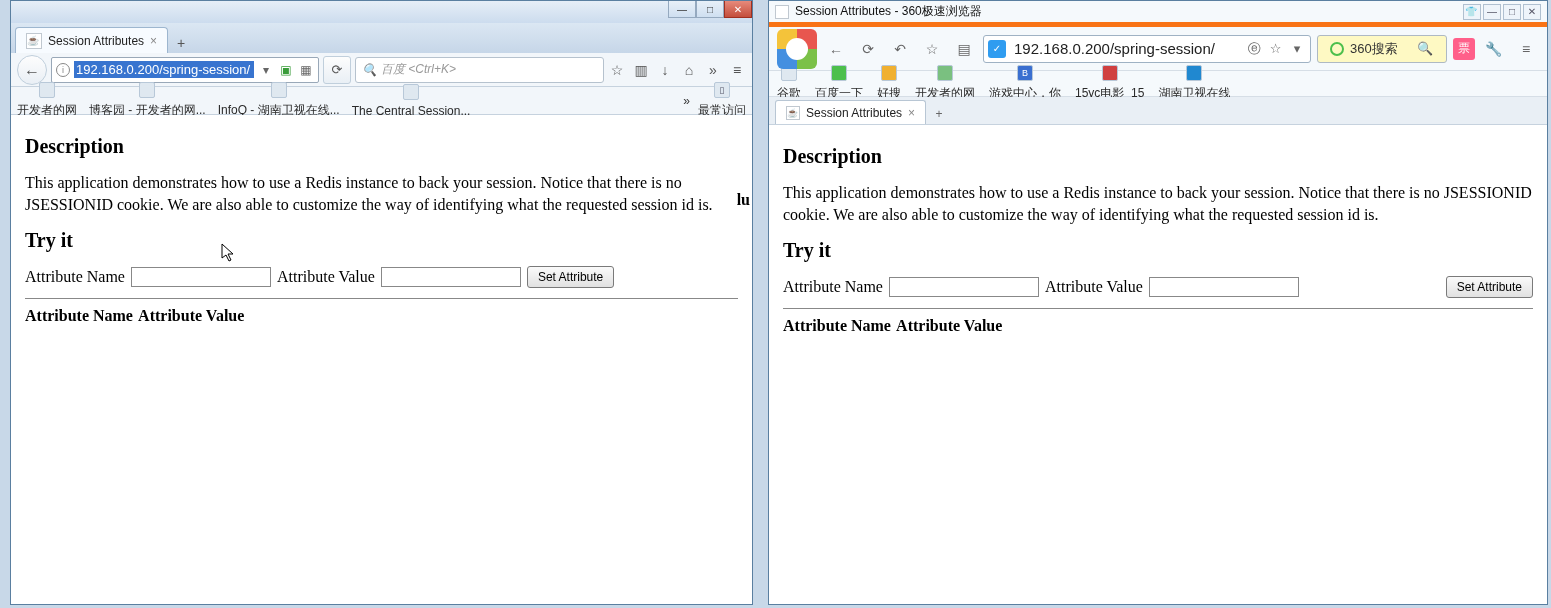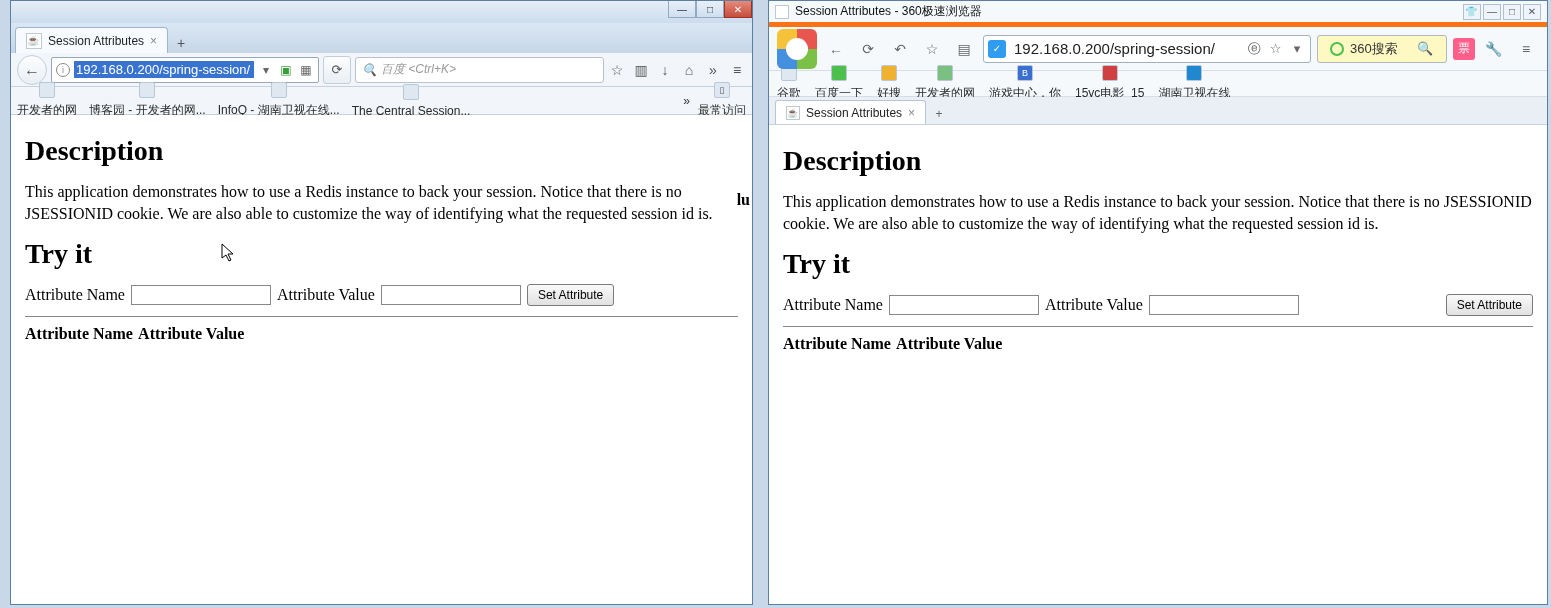--- a/index.html
+++ b/index.html
@@ -63,21 +63,21 @@
 
   
   .b360-tabs { height:28px; background:#e9eff5; border-bottom:1px solid #c6d2de; display:flex; align-items:flex-end; padding:0 6px; gap:2px; }
   .b360-tab { height:24px; background:#fff; border:1px solid #b8c6d4; border-bottom:none; border-radius:3px 3px 0 0; display:flex; align-items:center; padding:0 10px; gap:6px; }
   .b360-tab .ttxt{ font-size:12px; color:#222; }
   .b360-tab .x{ color:#888; font-size:12px;}
   .b360-newtab { width:22px; height:20px; display:flex; align-items:center; justify-content:center; color:#666; }
 
   
   .page { flex:1; background:#fff; overflow:auto; padding:6px 14px 14px 14px; font-family:"Times New Roman",serif; color:#000; position:relative; }
-  .page h1 { font-size:28px; font-weight:bold; margin:14px 0 14px 0; }
+  .page h1 { font-size:20px; font-weight:bold; margin:14px 0 14px 0; }
   .page p { font-size:16px; line-height:1.35; margin:0 0 12px 0; }
   .form-row { display:flex; align-items:center; gap:6px; font-size:16px; }
   .form-row input[type=text] { height:20px; border:1px solid #888; width:140px; font-size:13px; padding:1px 2px; }
   .setbtn { height:22px; padding:2px 10px; border:1px solid #7a7a7a; background:linear-gradient(#fafafa,#e1e1e1); border-radius:3px; font-size:12px; font-family:Arial,sans-serif; }
   hr.sep { border:none; border-top:1px solid #888; margin:10px 0 8px 0; }
   .tbl-head { font-size:16px; font-weight:bold; }
   .tbl-head span{ margin-right:2px; }
 
   .truncflag { position:absolute; right:2px; top:76px; font-family:"Times New Roman",serif; font-size:16px; font-weight:bold; color:#000; }
 

